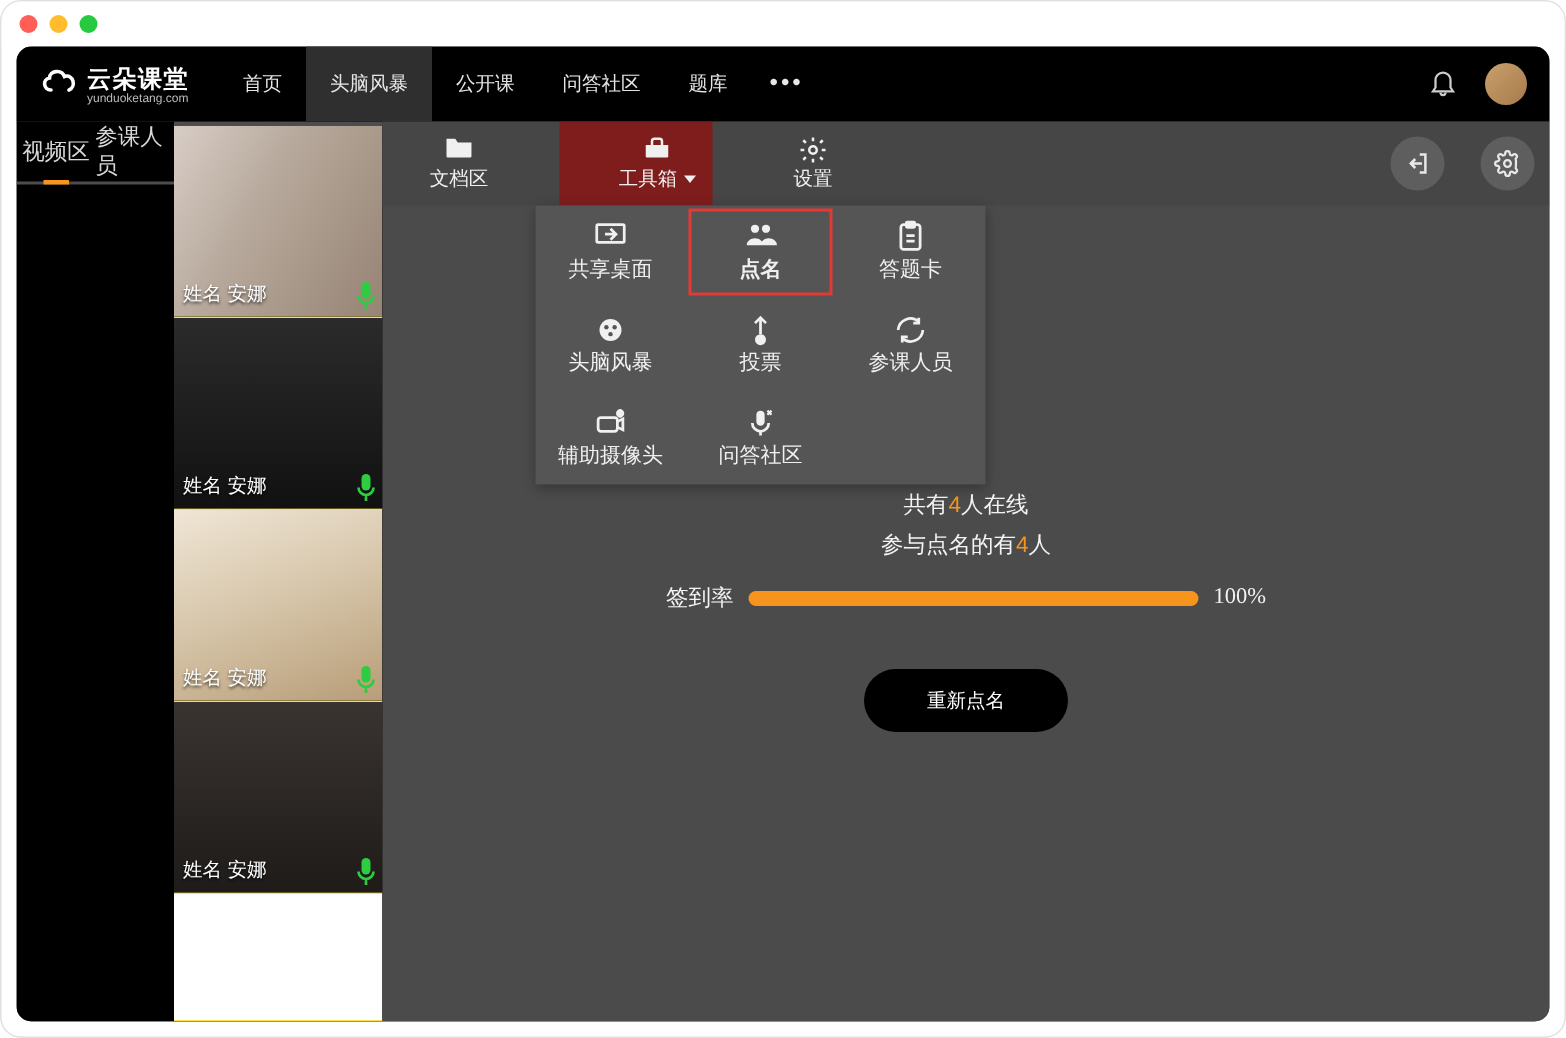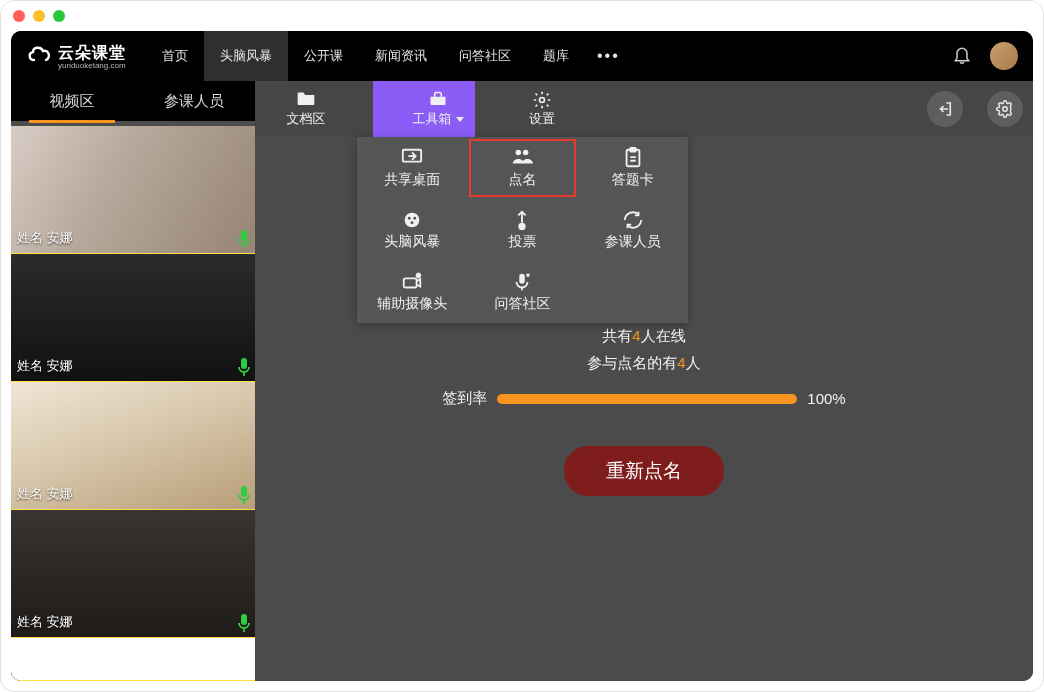--- a/index.html
+++ b/index.html
@@ -81,21 +81,21 @@
     .avatar { width: 28px; height: 28px; border-radius: 50%; background: linear-gradient(135deg,#c9a06e,#a77a4a); cursor: pointer; }
     .body {
       flex: 1;
       display: flex;
       overflow: hidden;
     }
     .left-panel {
       width: 244px;
       background: #000;
       display: flex;
-      flex-direction: column;
+      flex-direction: row;
     }
     .left-tabs {
       height: 42px;
       display: flex;
       border-bottom: 2px solid #4d4d4d;
     }
     .left-tab {
       flex: 1;
       display: flex;
       align-items: center;
@@ -164,87 +164,88 @@
       display: flex;
       flex-direction: column;
       align-items: center;
       justify-content: center;
       color: #efefef;
       font-size: 13px;
       gap: 2px;
       cursor: pointer;
     }
     .tbtn .icon { width: 20px; height: 18px; }
-    .tbtn.active { background: #8b5cf6; padding-left: 28px; }
+    .tbtn.active { background: #7f1d1d; padding-left: 28px; }
     .tbtn .label { display: flex; align-items: center; gap: 4px; }
     .caret { width: 0; height: 0; border-left: 4px solid transparent; border-right: 4px solid transparent; border-top: 5px solid #efefef; }
     .toolbar-spacer { flex: 1; }
     .round-btn {
       width: 36px;
       height: 36px;
       border-radius: 50%;
       background: #5e5e5e;
       display: flex;
       align-items: center;
       justify-content: center;
       color: #e8e8e8;
       cursor: pointer;
       margin-left: 8px;
     }
     .tool-dropdown {
       position: absolute;
       top: 56px;
       left: 102px;
-      width: 331px;
+      width: 300px;
       background: #555;
       display: grid;
       grid-template-columns: repeat(3, 1fr);
       z-index: 5;
       box-shadow: 0 2px 8px rgba(0,0,0,.3);
     }
     .ditem {
       height: 62px;
       display: flex;
       flex-direction: column;
       align-items: center;
       justify-content: center;
       gap: 4px;
       color: #f0f0f0;
       font-size: 14px;
       cursor: pointer;
     }
     .ditem .icon { width: 22px; height: 20px; }
-    .ditem.highlighted { outline: 2px solid #e53935; outline-offset: -4px; }
+    .ditem.highlighted { outline: 2px solid #e53935; outline-offset: -4px; font-weight: bold; }
     .stats {
       margin-top: 190px;
       display: flex;
       flex-direction: column;
       align-items: center;
       color: #f3f3f3;
       font-size: 15px;
       gap: 8px;
     }
     .stats .num { color: #f7941d; }
     .progress-row {
       display: flex;
       align-items: center;
       gap: 10px;
       margin-top: 8px;
+      font-family: Liberation Serif, serif;
     }
     .progress-bar {
       width: 300px;
       height: 10px;
       border-radius: 5px;
       background: #f7941d;
     }
     .primary-btn {
       margin-top: 30px;
-      background: #7f1d1d;
+      background: #000000;
       color: #fff;
-      font-size: 19px;
+      font-size: 13px;
       padding: 12px 42px;
       border: none;
       border-radius: 24px;
       cursor: pointer;
     }
   </style>
 </head>
 <body>
 
 <div class="browser-frame">
@@ -265,21 +266,20 @@
         </span>
         <span>
           <span class="logo-text">云朵课堂</span>
           <span class="logo-sub">yunduoketang.com</span>
         </span>
       </div>
       <div id="nav-items" style="display:flex;">
           <div class="nav-item">首页</div>
           <div class="nav-item active">头脑风暴</div>
           <div class="nav-item">公开课</div>
-          <div class="nav-item">新闻资讯</div>
           <div class="nav-item">问答社区</div>
           <div class="nav-item">题库</div>
         </div>
       <div class="nav-dots">•••</div>
       <div class="nav-spacer"></div>
       <div class="nav-right">
         <span class="bell">
           <svg viewBox="0 0 24 24" fill="none" stroke="currentColor" stroke-width="1.8">
             <path d="M6 16V10a6 6 0 1 1 12 0v6l2 3H4l2-3Z"></path>
               <path d="M10 20a2 2 0 0 0 4 0"></path>

